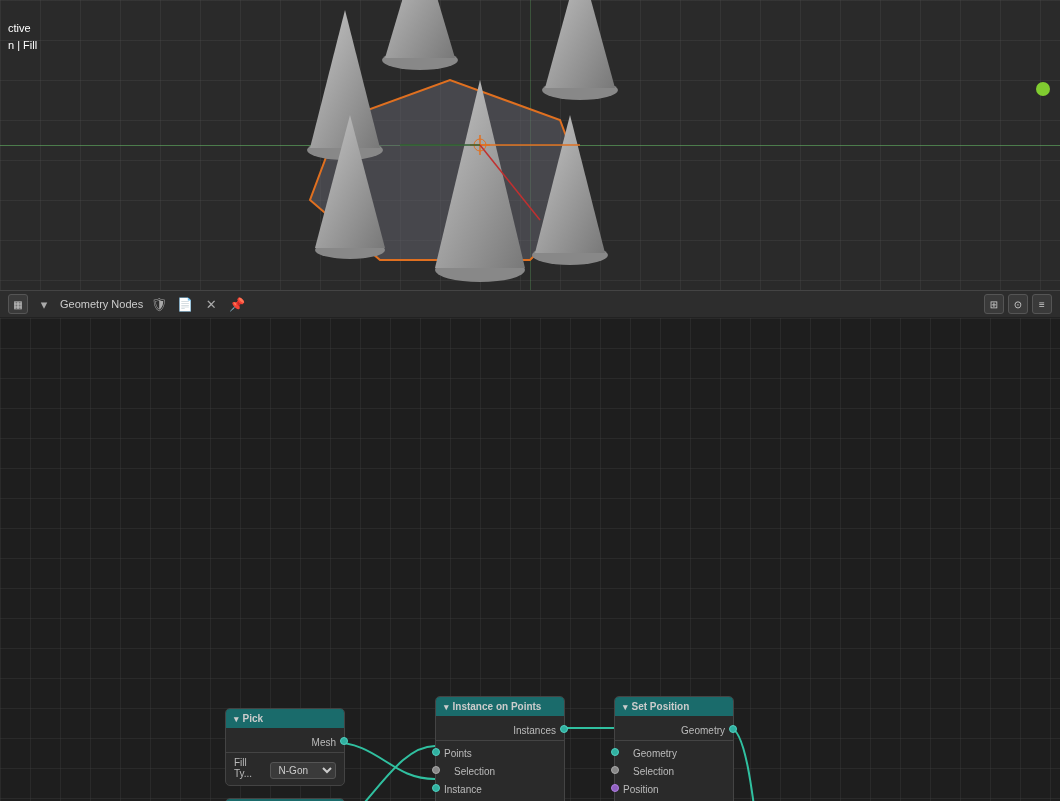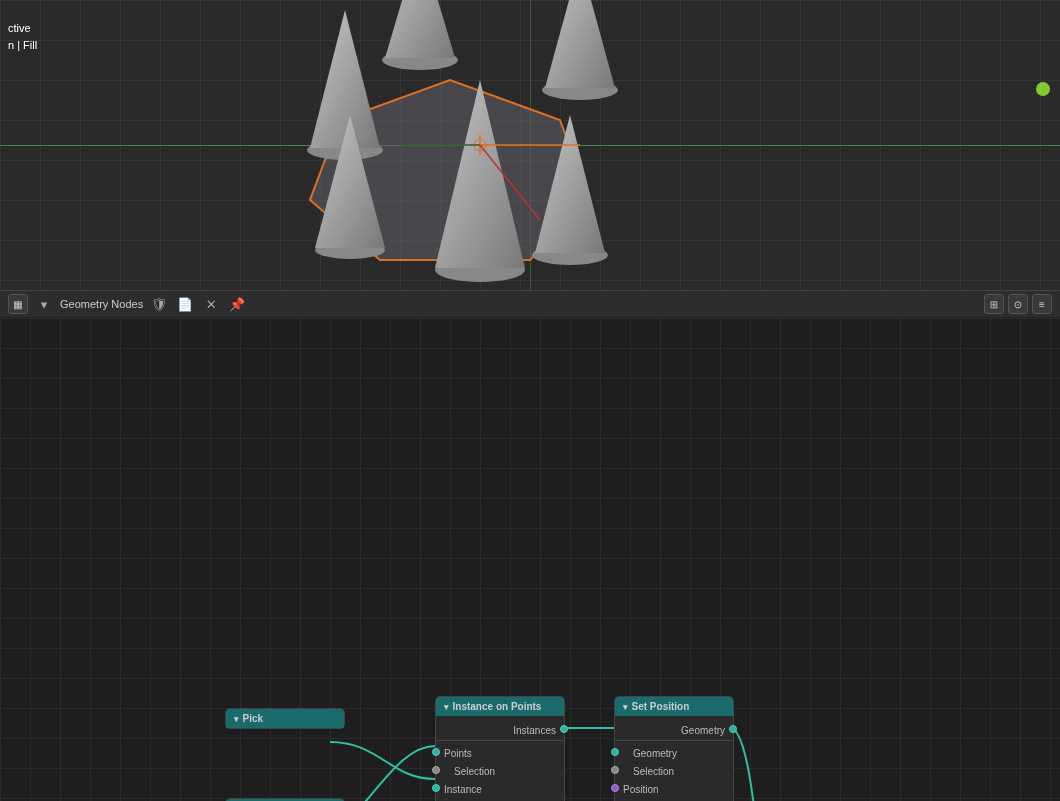--- a/index.html
+++ b/index.html
@@ -343,20 +343,33 @@
     <rect x="540" y="661" width="10" height="10" fill="#555" transform="rotate(45,545,666)"></rect>
 
     <path d="M320,515 C370,515 380,668 428,668" fill="none" stroke="#30c0a0" stroke-width="1.5" stroke-dasharray="none"></path>
   </svg>
 
   <div class="node" style="left: 225px; top: 390px; width: 110px;">
     <div class="node-header header-teal">
       <span class="arrow">▾</span>
       <span>Pick</span>
     </div>
+    <div class="node-body">
+      <div class="node-row right">
+        <span class="node-label">Mesh</span>
+        <div class="socket teal right"></div>
+      </div>
+      <div class="sep"></div>
+      <div class="node-row">
+        <span class="node-label" style="margin-right:4px">Fill Ty...</span>
+        <select class="node-select">
+          <option>N-Gon</option>
+        </select>
+      </div>
+    </div>
   </div>
 
   <div class="node" style="left: 225px; top: 480px; width: 120px;">
     <div class="node-header header-teal">
       
       
     </div>
 
   </div>
 

